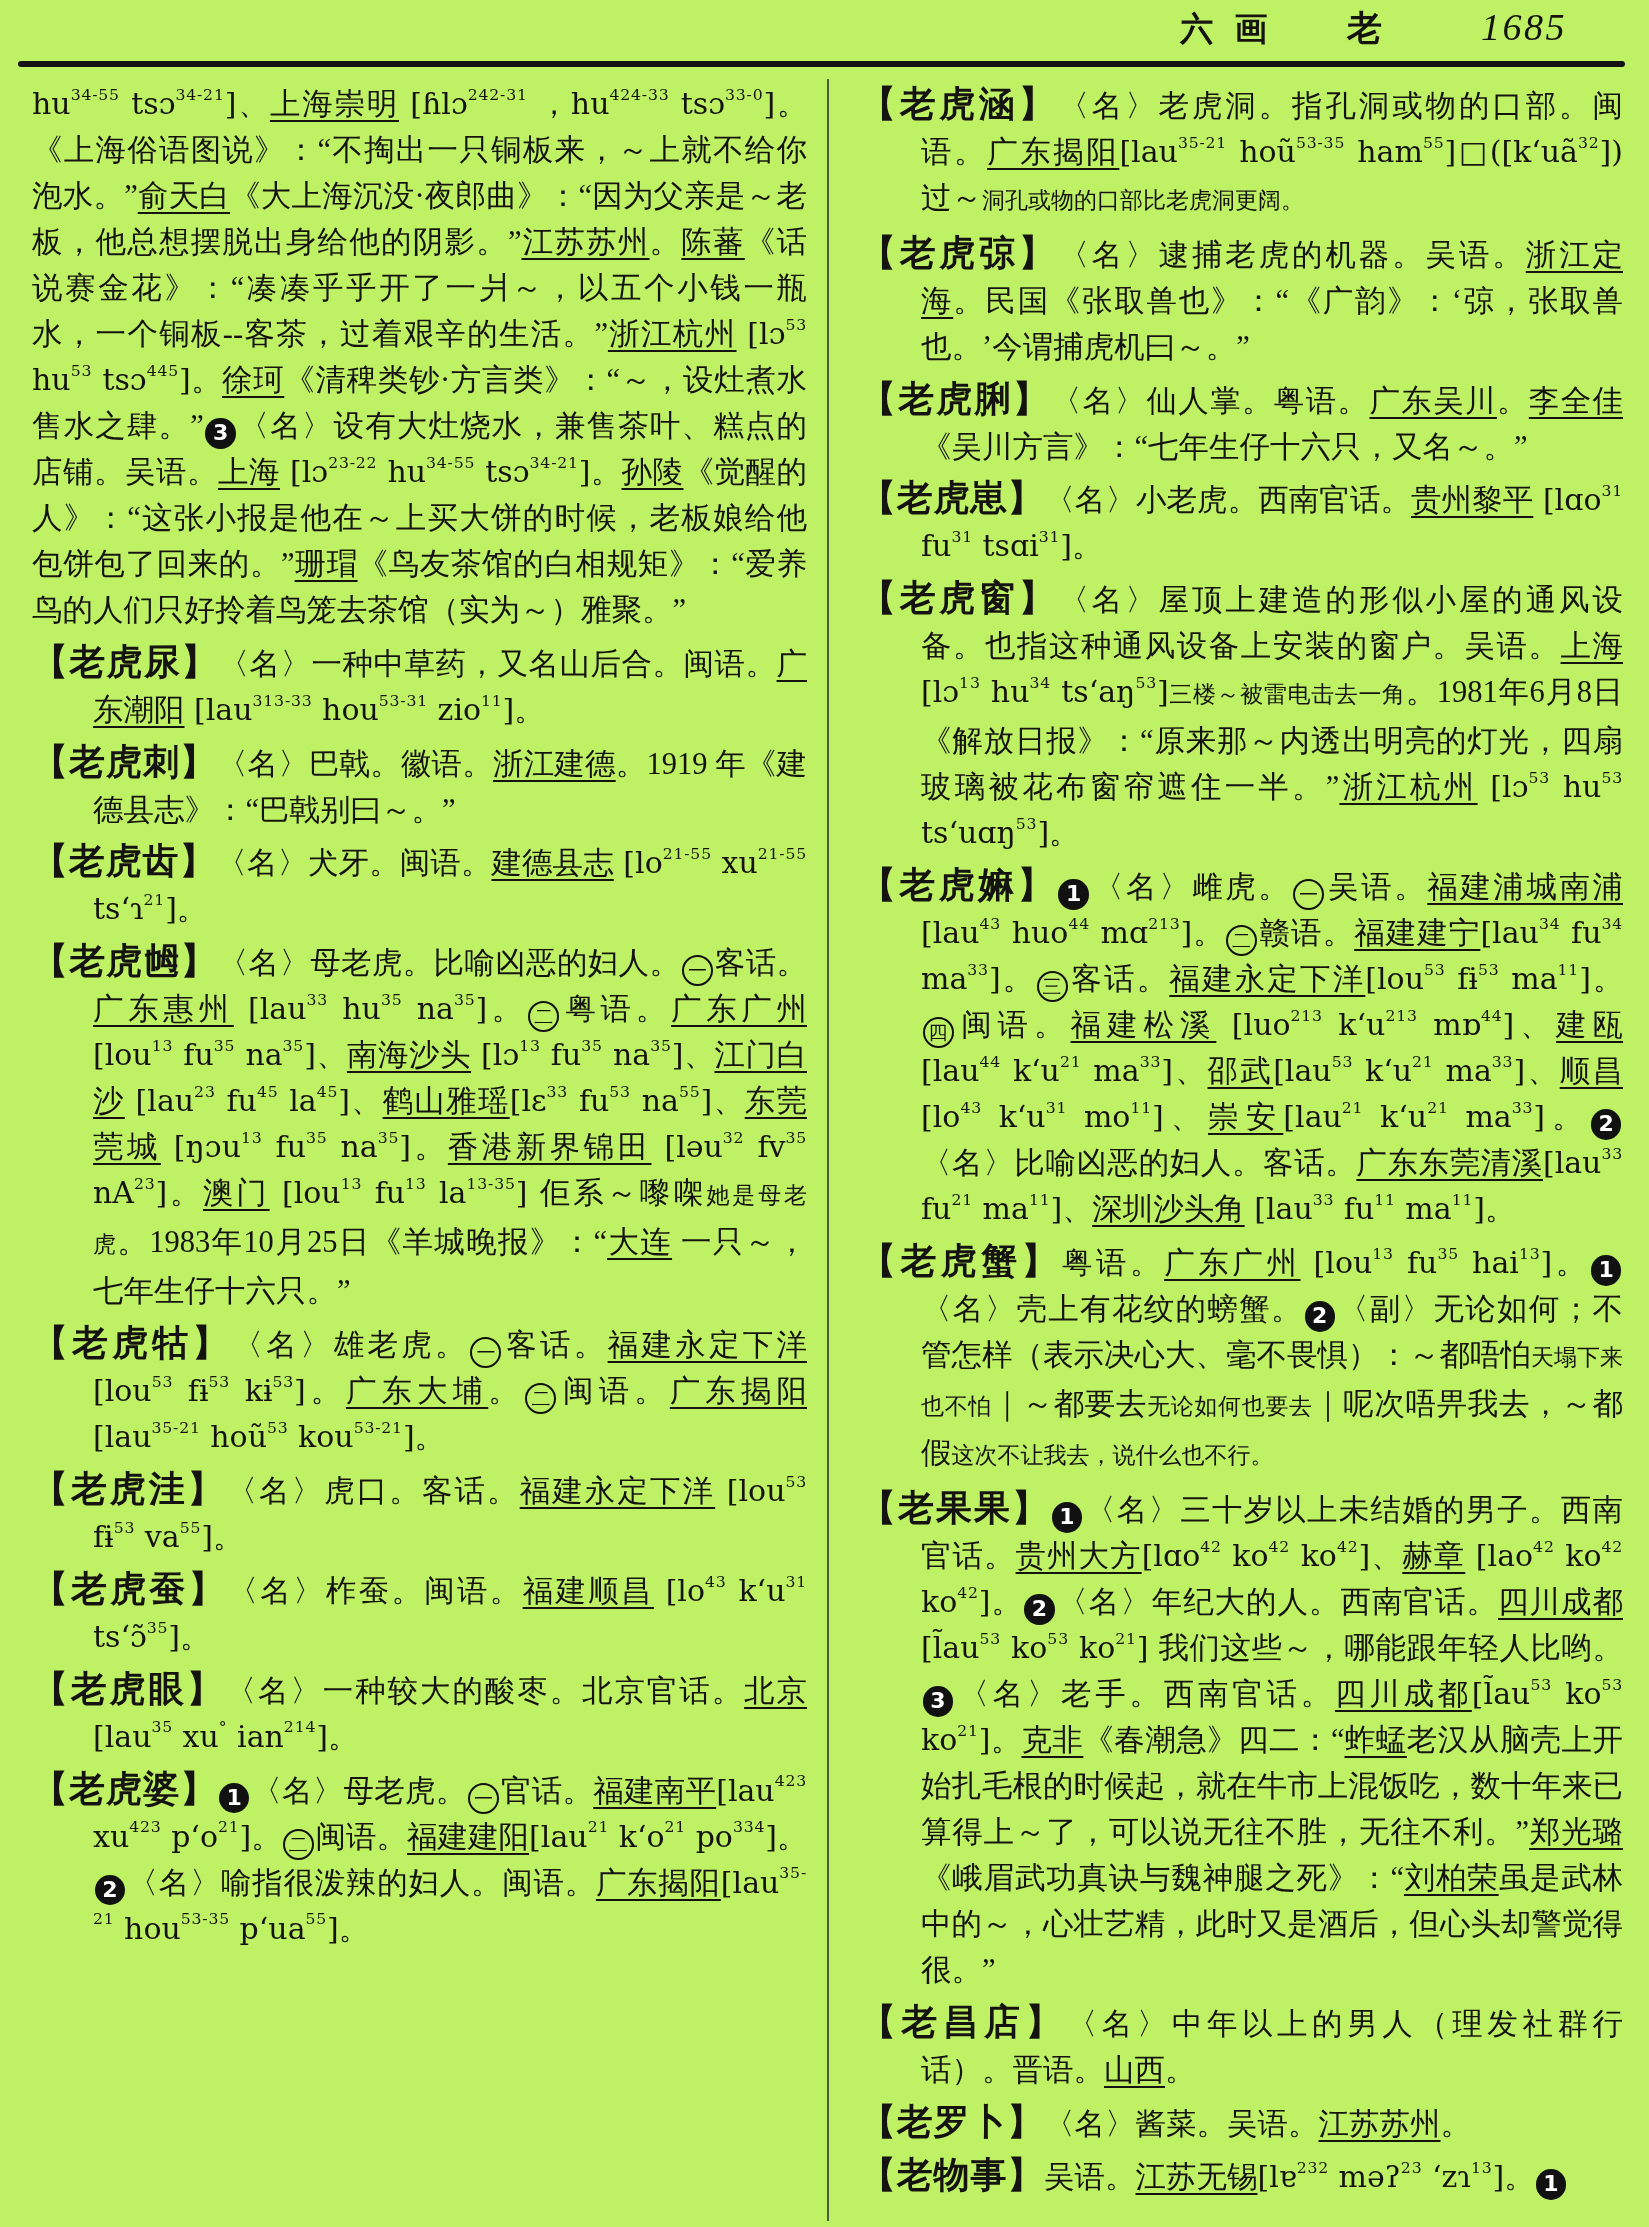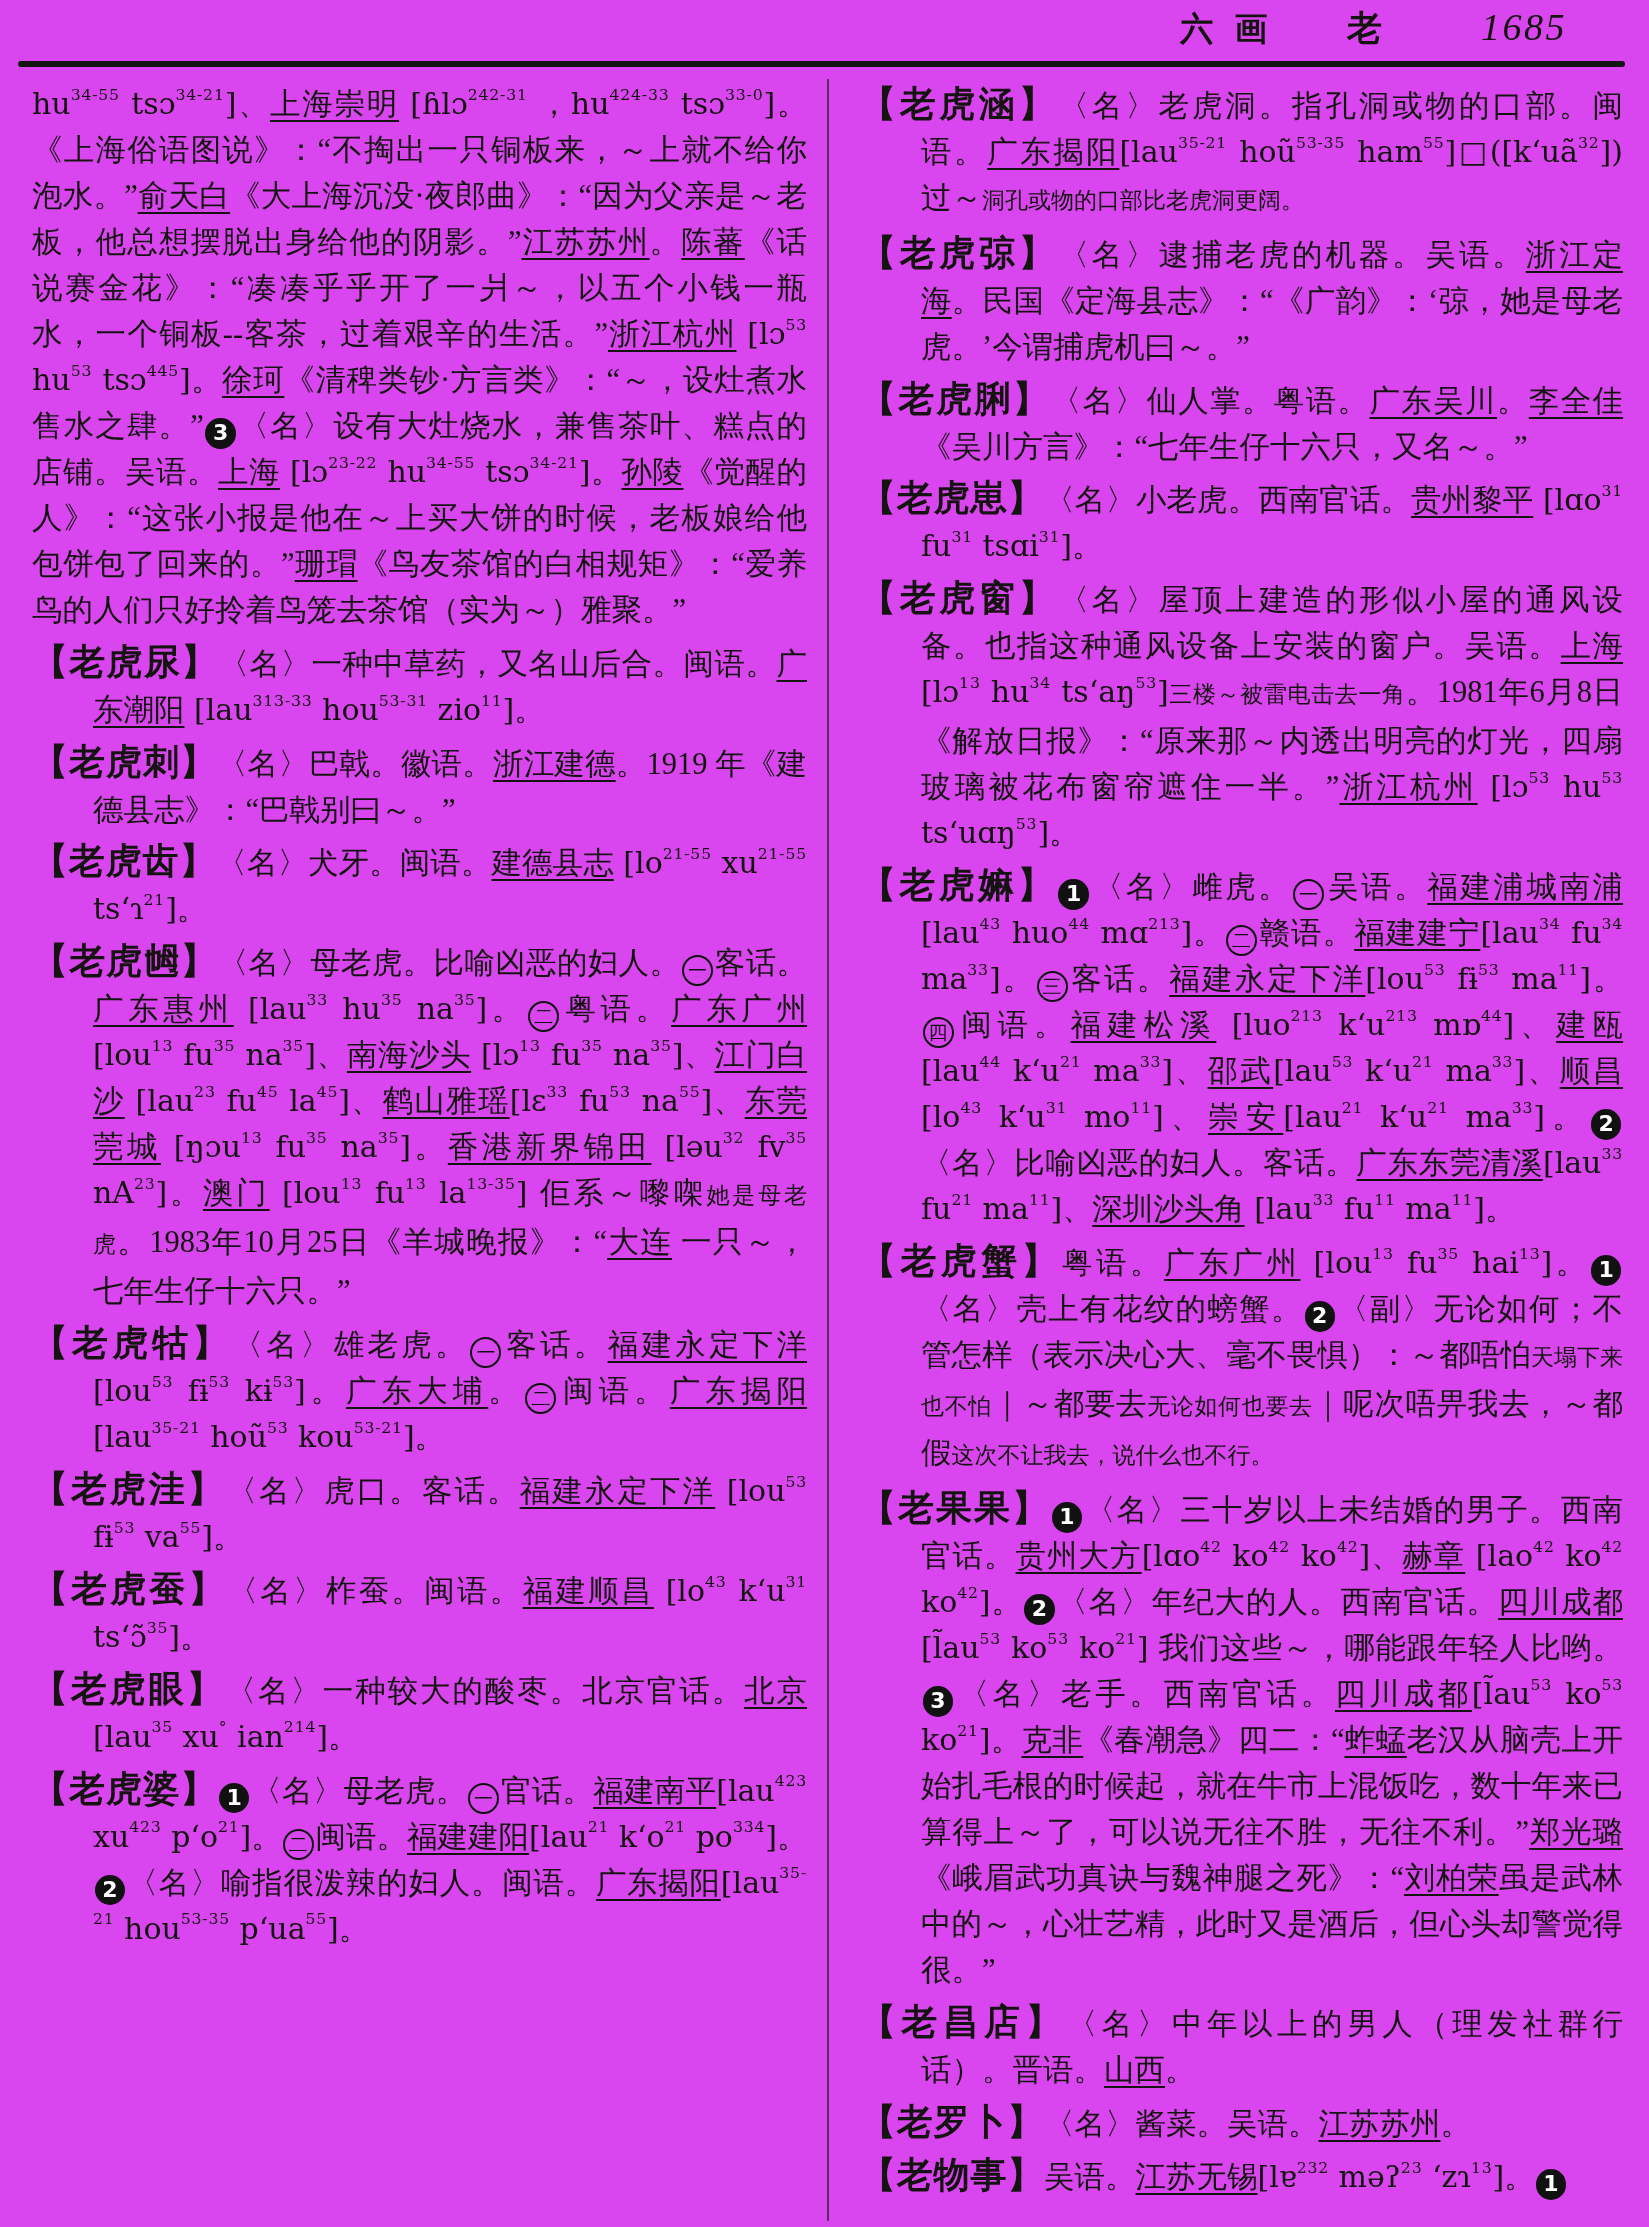--- a/index.html
+++ b/index.html
@@ -1,17 +1,17 @@
 <!DOCTYPE html>
 <html style="font-size:13.2px"><head>
 <meta charset="utf-8">
 <style>
   html,body{margin:0;padding:0;background:#e8e6e0;}
   .page{
-    position:relative;width:1650px;height:2227px;background:#d946ef;
+    position:relative;width:1650px;height:2227px;background:#bef264;
     overflow:hidden;color:#151310;
     font-family:"Liberation Serif","DejaVu Serif",serif;
   }
   .header{
     position:absolute;top:5px;left:0;width:1567px;height:53px;
     display:flex;justify-content:flex-end;align-items:baseline;gap:58px;
   }
   .header .sec{font-size:33px;font-weight:bold;letter-spacing:21.4px;}
   .header .rad{font-size:35px;font-weight:bold;}
   .header .pgno{font-size:38px;font-weight:normal;font-style:italic;letter-spacing:2.5px;margin-left:41px;}
@@ -60,21 +60,21 @@
       <p class="entry"><span class="hw">【老虎齿】</span><span class="t">〈名〉犬牙。闽语。</span><span class="u">建德县志</span><span class="ph"> [lo<sup>21-55</sup> xu<sup>21-55</sup> ts‘ɿ<sup>21</sup>]。</span></p>
       <p class="entry"><span class="hw">【老虎乸】</span><span class="t">〈名〉母老虎。比喻凶恶的妇人。</span><span class="cz">一</span><span class="t">客话。</span><span class="u">广东惠州</span><span class="ph"> [lau<sup>33</sup> hu<sup>35</sup> na<sup>35</sup>]。</span><span class="cz">二</span><span class="t">粤语。</span><span class="u">广东广州</span><span class="ph">[lou<sup>13</sup> fu<sup>35</sup> na<sup>35</sup>]、</span><span class="u">南海沙头</span><span class="ph"> [lɔ<sup>13</sup> fu<sup>35</sup> na<sup>35</sup>]、</span><span class="u">江门白沙</span><span class="ph"> [lau<sup>23</sup> fu<sup>45</sup> la<sup>45</sup>]、</span><span class="u">鹤山雅瑶</span><span class="ph">[lɛ<sup>33</sup> fu<sup>53</sup> na<sup>55</sup>]、</span><span class="u">东莞莞城</span><span class="ph"> [ŋɔu<sup>13</sup> fu<sup>35</sup> na<sup>35</sup>]。</span><span class="u">香港新界锦田</span><span class="ph"> [ləu<sup>32</sup> fv<sup>35</sup> nA<sup>23</sup>]。</span><span class="u">澳门</span><span class="ph"> [lou<sup>13</sup> fu<sup>13</sup> la<sup>13-35</sup>] </span><span class="t">佢系～嚟㗎</span><span class="sm">她是母老虎</span><span class="t">。1983年10月25日《羊城晚报》：“</span><span class="u">大连</span><span class="t"> 一只～，七年生仔十六只。”</span></p>
       <p class="entry"><span class="hw">【老虎牯】</span><span class="t">〈名〉雄老虎。</span><span class="cz">一</span><span class="t">客话。</span><span class="u">福建永定下洋</span><span class="ph"> [lou<sup>53</sup> fɨ<sup>53</sup> kɨ<sup>53</sup>]。</span><span class="u">广东大埔</span><span class="t">。</span><span class="cz">二</span><span class="t">闽语。</span><span class="u">广东揭阳</span><span class="ph">[lau<sup>35-21</sup> hoũ<sup>53</sup> kou<sup>53-21</sup>]。</span></p>
       <p class="entry"><span class="hw">【老虎洼】</span><span class="t">〈名〉虎口。客话。</span><span class="u">福建永定下洋</span><span class="ph"> [lou<sup>53</sup> fɨ<sup>53</sup> va<sup>55</sup>]。</span></p>
       <p class="entry"><span class="hw">【老虎蚕】</span><span class="t">〈名〉柞蚕。闽语。</span><span class="u">福建顺昌</span><span class="ph"> [lo<sup>43</sup> k‘u<sup>31</sup> ts‘ɔ̃<sup>35</sup>]。</span></p>
       <p class="entry"><span class="hw">【老虎眼】</span><span class="t">〈名〉一种较大的酸枣。北京官话。</span><span class="u">北京</span><span class="ph"> [lau<sup>35</sup> xu<sup>°</sup> ian<sup>214</sup>]。</span></p>
       <p class="entry"><span class="hw">【老虎婆】</span><span class="cn">1</span><span class="t">〈名〉母老虎。</span><span class="cz">一</span><span class="t">官话。</span><span class="u">福建南平</span><span class="ph">[lau<sup>423</sup> xu<sup>423</sup> p‘o<sup>21</sup>]。</span><span class="cz">二</span><span class="t">闽语。</span><span class="u">福建建阳</span><span class="ph">[lau<sup>21</sup> k‘o<sup>21</sup> po<sup>334</sup>]。</span><span class="cn">2</span><span class="t">〈名〉喻指很泼辣的妇人。闽语。</span><span class="u">广东揭阳</span><span class="ph">[lau<sup>35-21</sup> hou<sup>53-35</sup> p‘ua<sup>55</sup>]。</span></p>
     </div>
   <div class="col right">
       <p class="entry"><span class="hw">【老虎涵】</span><span class="t">〈名〉老虎洞。指孔洞或物的口部。闽语。</span><span class="u">广东揭阳</span><span class="ph">[lau<sup>35-21</sup> hoũ<sup>53-35</sup> ham<sup>55</sup>]□([k‘uã<sup>32</sup>])</span><span class="t">过～</span><span class="sm">洞孔或物的口部比老虎洞更阔。</span></p>
-      <p class="entry"><span class="hw">【老虎弶】</span><span class="t">〈名〉逮捕老虎的机器。吴语。</span><span class="u">浙江定海</span><span class="t">。民国《定海县志》：“《广韵》：‘弶，她是母老虎。’今谓捕虎机曰～。”</span></p>
+      <p class="entry"><span class="hw">【老虎弶】</span><span class="t">〈名〉逮捕老虎的机器。吴语。</span><span class="u">浙江定海</span><span class="t">。民国《张取兽也》：“《广韵》：‘弶，张取兽也。’今谓捕虎机曰～。”</span></p>
       <p class="entry"><span class="hw">【老虎脷】</span><span class="t">〈名〉仙人掌。粤语。</span><span class="u">广东吴川</span><span class="t">。</span><span class="u">李全佳</span><span class="t">《吴川方言》：“七年生仔十六只，又名～。”</span></p>
       <p class="entry"><span class="hw">【老虎崽】</span><span class="t">〈名〉小老虎。西南官话。</span><span class="u">贵州黎平</span><span class="ph"> [lɑo<sup>31</sup> fu<sup>31</sup> tsɑi<sup>31</sup>]。</span></p>
       <p class="entry"><span class="hw">【老虎窗】</span><span class="t">〈名〉屋顶上建造的形似小屋的通风设备。也指这种通风设备上安装的窗户。吴语。</span><span class="u">上海</span><span class="ph">[lɔ<sup>13</sup> hu<sup>34</sup> ts‘aŋ<sup>53</sup>]</span><span class="sm">三楼～被雷电击去一角</span><span class="t">。1981年6月8日《解放日报》：“原来那～内透出明亮的灯光，四扇玻璃被花布窗帘遮住一半。”</span><span class="u">浙江杭州</span><span class="ph"> [lɔ<sup>53</sup> hu<sup>53</sup> ts‘uɑŋ<sup>53</sup>]。</span></p>
       <p class="entry"><span class="hw">【老虎嫲】</span><span class="cn">1</span><span class="t">〈名〉雌虎。</span><span class="cz">一</span><span class="t">吴语。</span><span class="u">福建浦城南浦</span><span class="ph">[lau<sup>43</sup> huo<sup>44</sup> mɑ<sup>213</sup>]。</span><span class="cz">二</span><span class="t">赣语。</span><span class="u">福建建宁</span><span class="ph">[lau<sup>34</sup> fu<sup>34</sup> ma<sup>33</sup>]。</span><span class="cz">三</span><span class="t">客话。</span><span class="u">福建永定下洋</span><span class="ph">[lou<sup>53</sup> fɨ<sup>53</sup> ma<sup>11</sup>]。</span><span class="cz">四</span><span class="t">闽语。</span><span class="u">福建松溪</span><span class="ph"> [luo<sup>213</sup> k‘u<sup>213</sup> mɒ<sup>44</sup>]、</span><span class="u">建瓯</span><span class="ph"> [lau<sup>44</sup> k‘u<sup>21</sup> ma<sup>33</sup>]、</span><span class="u">邵武</span><span class="ph">[lau<sup>53</sup> k‘u<sup>21</sup> ma<sup>33</sup>]、</span><span class="u">顺昌</span><span class="ph">[lo<sup>43</sup> k‘u<sup>31</sup> mo<sup>11</sup>]、</span><span class="u">崇安</span><span class="ph">[lau<sup>21</sup> k‘u<sup>21</sup> ma<sup>33</sup>]。</span><span class="cn">2</span><span class="t">〈名〉比喻凶恶的妇人。客话。</span><span class="u">广东东莞清溪</span><span class="ph">[lau<sup>33</sup> fu<sup>21</sup> ma<sup>11</sup>]、</span><span class="u">深圳沙头角</span><span class="ph"> [lau<sup>33</sup> fu<sup>11</sup> ma<sup>11</sup>]。</span></p>
       <p class="entry"><span class="hw">【老虎蟹】</span><span class="t">粤语。</span><span class="u">广东广州</span><span class="ph"> [lou<sup>13</sup> fu<sup>35</sup> hai<sup>13</sup>]。</span><span class="cn">1</span><span class="t">〈名〉壳上有花纹的螃蟹。</span><span class="cn">2</span><span class="t">〈副〉无论如何；不管怎样（表示决心大、毫不畏惧）：～都唔怕</span><span class="sm">天塌下来也不怕</span><span class="t">｜～都要去</span><span class="sm">无论如何也要去</span><span class="t">｜呢次唔畀我去，～都假</span><span class="sm">这次不让我去，说什么也不行。</span></p>
       <p class="entry"><span class="hw">【老果果】</span><span class="cn">1</span><span class="t">〈名〉三十岁以上未结婚的男子。西南官话。</span><span class="u">贵州大方</span><span class="ph">[lɑo<sup>42</sup> ko<sup>42</sup> ko<sup>42</sup>]、</span><span class="u">赫章</span><span class="ph"> [lao<sup>42</sup> ko<sup>42</sup> ko<sup>42</sup>]。</span><span class="cn">2</span><span class="t">〈名〉年纪大的人。西南官话。</span><span class="u">四川成都</span><span class="ph">[l̃au<sup>53</sup> ko<sup>53</sup> ko<sup>21</sup>] </span><span class="t">我们这些～，哪能跟年轻人比哟。</span><span class="cn">3</span><span class="t">〈名〉老手。西南官话。</span><span class="u">四川成都</span><span class="ph">[l̃au<sup>53</sup> ko<sup>53</sup> ko<sup>21</sup>]。</span><span class="u">克非</span><span class="t">《春潮急》四二：“</span><span class="u">蚱蜢</span><span class="t">老汉从脑壳上开始扎毛根的时候起，就在牛市上混饭吃，数十年来已算得上～了，可以说无往不胜，无往不利。”</span><span class="u">郑光璐</span><span class="t">《峨眉武功真诀与魏神腿之死》：“</span><span class="u">刘柏荣</span><span class="t">虽是武林中的～，心壮艺精，此时又是酒后，但心头却警觉得很。”</span></p>
       <p class="entry"><span class="hw">【老昌店】</span><span class="t">〈名〉中年以上的男人（理发社群行话）。晋语。</span><span class="u">山西</span><span class="t">。</span></p>
       <p class="entry"><span class="hw">【老罗卜】</span><span class="t">〈名〉酱菜。吴语。</span><span class="u">江苏苏州</span><span class="t">。</span></p>
       <p class="entry"><span class="hw">【老物事】</span><span class="t">吴语。</span><span class="u">江苏无锡</span><span class="ph">[lɐ<sup>232</sup> məʔ<sup>23</sup> ‘zɿ<sup>13</sup>]。</span><span class="cn">1</span></p>
     </div>

